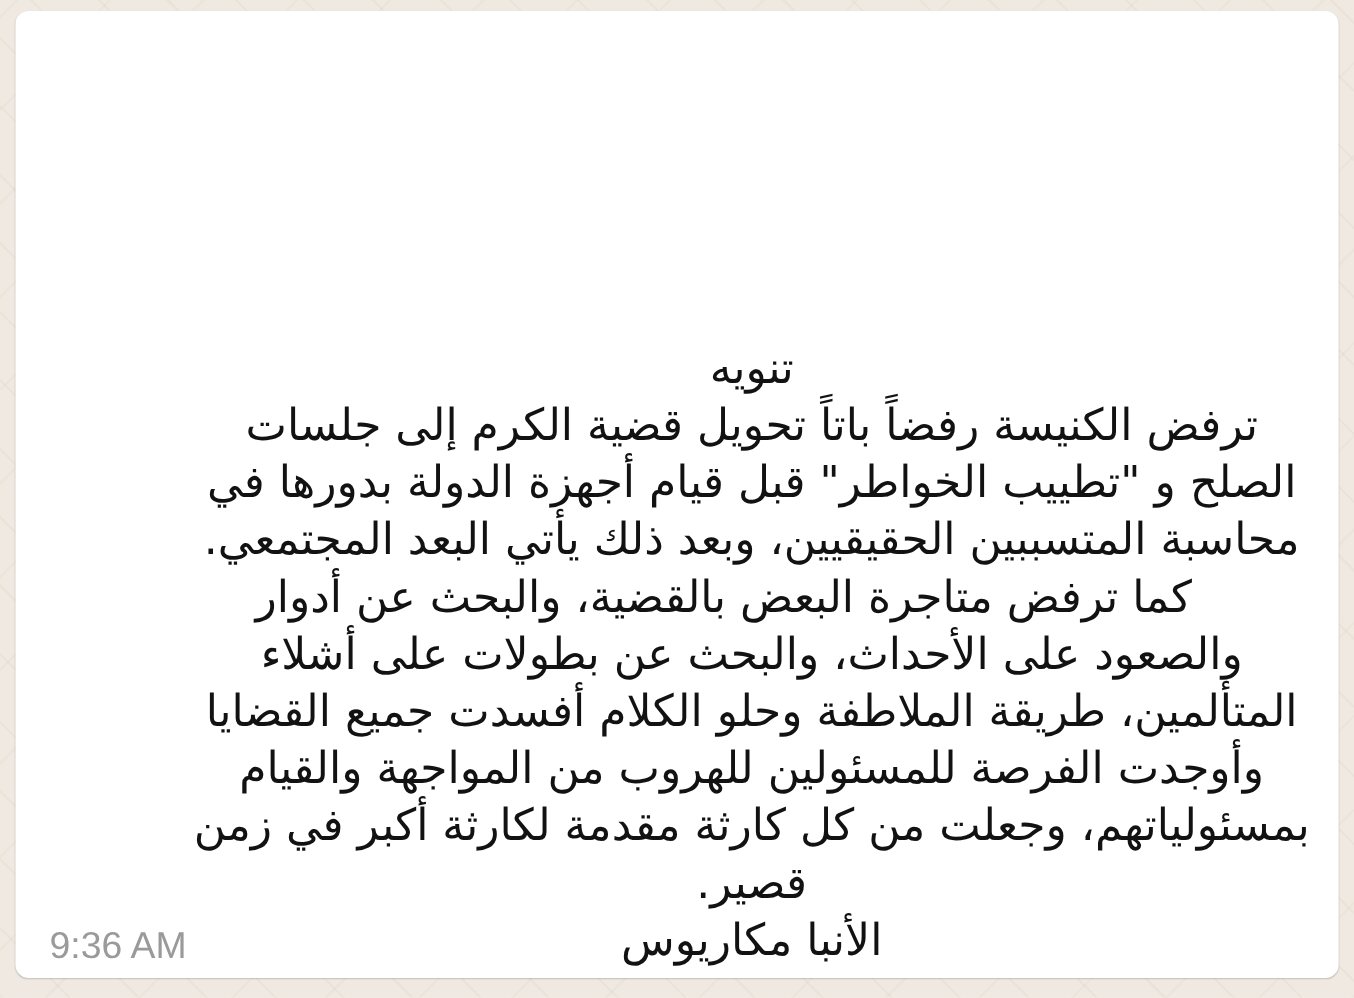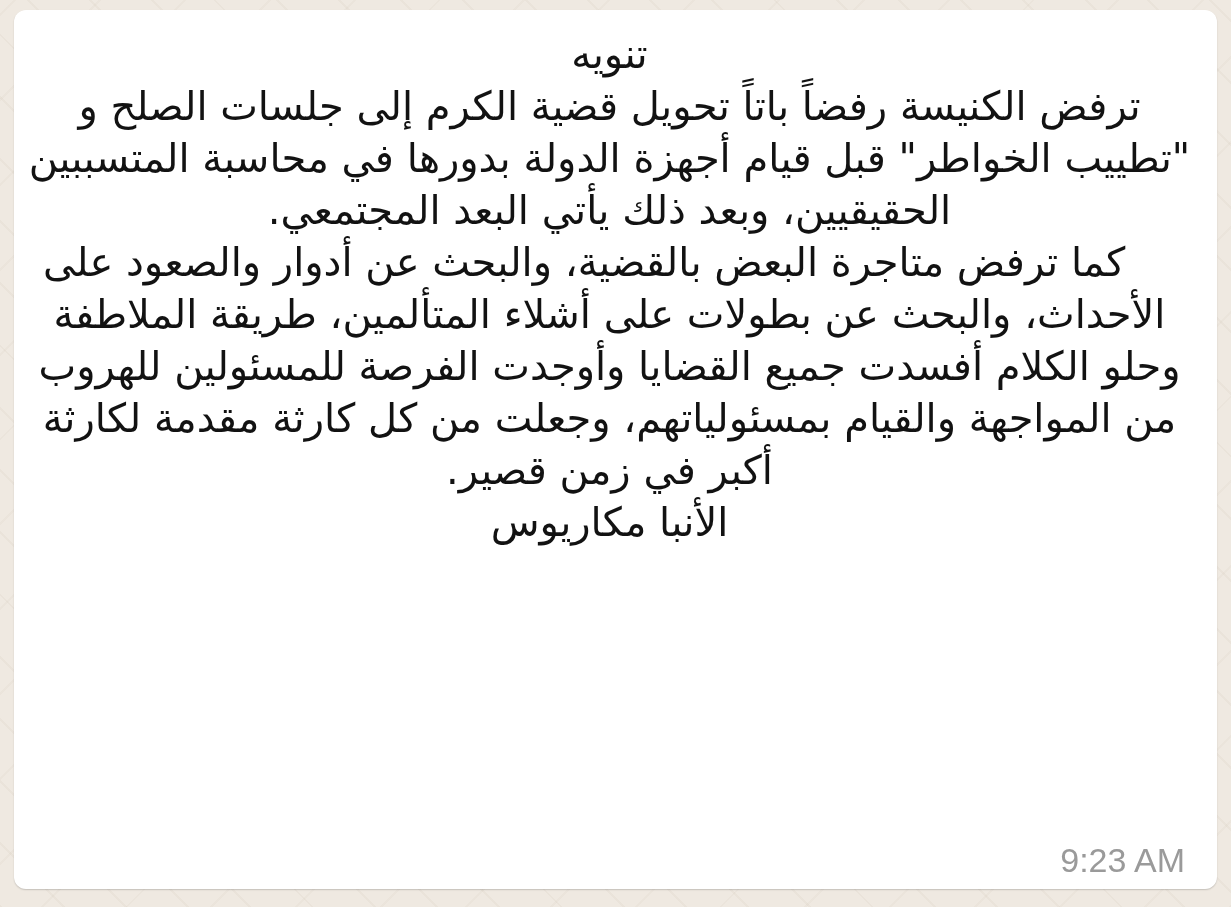--- a/index.html
+++ b/index.html
@@ -45,24 +45,24 @@
 
   .message-bubble {
     position: absolute;
     left: 14px;
     right: 14px;
     top: 10px;
     bottom: 18px;
     background: #ffffff;
     border-radius: 12px;
     box-shadow: 0 1px 1.5px rgba(0,0,0,0.18);
-    padding: 18px 26px 8px 14px;
+    padding: 18px 26px 8px 25px;
     box-sizing: border-box;
     display: flex;
-    flex-direction: column;
+    align-items: flex-end;
   }
 
   .message-text {
     flex: 1;
     color: #121212;
     font-family: "DejaVu Sans", sans-serif;
     font-size: 40px;
     line-height: 1.30;
     text-align: center;
     direction: rtl;
@@ -93,16 +93,16 @@
 
 <div class="wallpaper"></div>
 
 <div class="chat-area">
   <div class="message-bubble">
     <div class="message-text">تنويه
 ترفض الكنيسة رفضاً باتاً تحويل قضية الكرم إلى جلسات الصلح و "تطييب الخواطر" قبل قيام أجهزة الدولة بدورها في محاسبة المتسببين الحقيقيين، وبعد ذلك يأتي البعد المجتمعي.
     كما ترفض متاجرة البعض بالقضية، والبحث عن أدوار والصعود على الأحداث، والبحث عن بطولات على أشلاء المتألمين، طريقة الملاطفة وحلو الكلام أفسدت جميع القضايا وأوجدت الفرصة للمسئولين للهروب من المواجهة والقيام بمسئولياتهم، وجعلت من كل كارثة مقدمة لكارثة أكبر في زمن قصير.
 الأنبا مكاريوس</div>
     <div class="meta-row">
-      <span class="timestamp">9:23 AM</span>
+      <span class="timestamp">9:36 AM</span>
     </div>
   </div>
 </div>
 
 </body></html>

